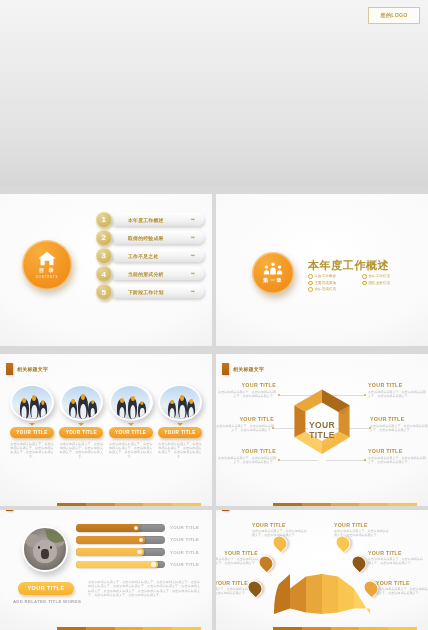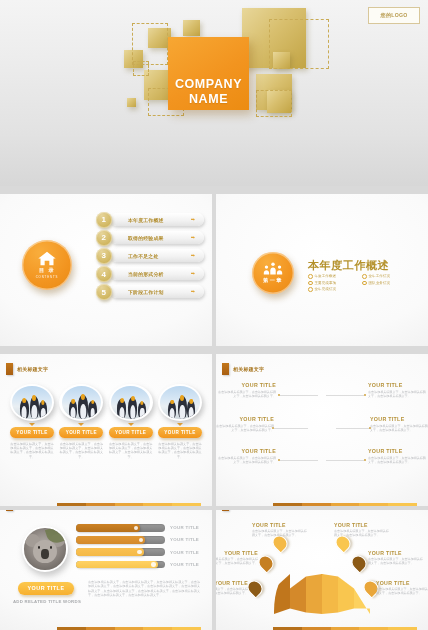--- a/index.html
+++ b/index.html
@@ -211,44 +211,20 @@
 </head>
 <body>
 
 <div class="page">
 
   <div class="slide hero">
     <div class="logo-box">
       <span>您的LOGO</span>
     </div>
 
-    <div class="hero-art">
-
-      <div class="sq gold" style="left:118px;top:0;width:64px;height:60px;"></div>
-      <div class="sq gold" style="left:59px;top:12px;width:17px;height:16px;"></div>
-      <div class="sq gold" style="left:24px;top:20px;width:23px;height:20px;"></div>
-      <div class="sq gold" style="left:0;top:42px;width:19px;height:18px;"></div>
-      <div class="sq gold" style="left:20px;top:62px;width:32px;height:30px;"></div>
-      <div class="sq gold" style="left:149px;top:44px;width:17px;height:17px;"></div>
-      <div class="sq gold" style="left:132px;top:66px;width:36px;height:36px;"></div>
-      <div class="sq gold" style="left:143px;top:82px;width:24px;height:23px;"></div>
-      <div class="sq gold" style="left:3px;top:90px;width:9px;height:9px;"></div>
-
-      <div class="sq dash" style="left:8px;top:15px;width:34px;height:40px;"></div>
-      <div class="sq dash" style="left:9px;top:53px;width:14px;height:13px;"></div>
-      <div class="sq dash" style="left:24px;top:80px;width:34px;height:26px;"></div>
-      <div class="sq dash" style="left:88px;top:86px;width:22px;height:13px;"></div>
-      <div class="sq dash" style="left:145px;top:11px;width:58px;height:48px;"></div>
-      <div class="sq dash" style="left:132px;top:82px;width:34px;height:25px;"></div>
-
-      <div class="sq orange" style="left:44px;top:29px;width:81px;height:73px;">
-        <div class="company-name" style="left:0;right:0;top:40px;white-space:pre-line;">COMPANY
-NAME</div>
-      </div>
-    </div>
 
   </div>
 
   <div class="row row-a">
 
     <div class="half l">
       <div class="emblem" style="left:22px;top:46px;width:50px;height:50px;">
         <svg class="gl" width="20" height="15" viewBox="0 0 24 18" fill="#fff">
           <path d="M12 1 1.6 9.1h2.6V17h5V11.6h5.6V17h5V9.1h2.6L12 1z"></path>
         </svg>
@@ -441,20 +417,38 @@
       <div class="lead" style="left:120px;top:74px;width:34px;"></div>
       <div class="lead" style="left:64px;top:106px;width:38px;"></div>
       <div class="lead" style="left:110px;top:106px;width:38px;"></div>
       <div class="lead-dot" style="left:62px;top:40px;"></div>
       <div class="lead-dot" style="left:148px;top:40px;"></div>
       <div class="lead-dot" style="left:56px;top:73px;"></div>
       <div class="lead-dot" style="left:153px;top:73px;"></div>
       <div class="lead-dot" style="left:62px;top:105px;"></div>
       <div class="lead-dot" style="left:148px;top:105px;"></div>
 
+      <div class="hex-center">
+        <svg width="92" height="92" viewBox="0 0 100 100">
+          <g>
+            <path d="M50 6 L80 23 L74 34 L50 20 Z" fill="#b5701b"></path>
+            <path d="M80 23 L80 58 L68 52 L68 30 Z" fill="#d98f2e"></path>
+            <path d="M80 58 L50 76 L50 62 L68 52 Z" fill="#f4b946"></path>
+            <path d="M50 76 L20 58 L32 52 L50 62 Z" fill="#f9c64f"></path>
+            <path d="M20 58 L20 23 L32 30 L32 52 Z" fill="#c97d20"></path>
+            <path d="M20 23 L50 6 L50 20 L32 30 Z" fill="#e9a63a"></path>
+            <path d="M50 20 L74 34 L68 52 L50 62 L32 52 L32 30 Z" fill="#f7f5f2" opacity="0"></path>
+            <path d="M50 30 L66 39 L66 58 L50 67 L34 58 L34 39 Z" fill="#ffffff" opacity=".06"></path>
+            <path d="M50 6 L80 23 L74 34 L50 20 Z" fill="#000" opacity=".06"></path>
+            <path d="M20 58 L50 76 L50 62 L32 52 Z" fill="#fff" opacity=".12"></path>
+          </g>
+        </svg>
+        <div class="hex-label">YOUR
+TITLE</div>
+      </div>
 
       <div class="hx-item left" style="left:2px;top:28px;">
         <div class="ht">YOUR TITLE</div>
         <div class="hb">点击添加相关标题文字，点击添加相关标题文字，点击添加相关标题文字。</div>
       </div>
       <div class="hx-item left" style="left:0;top:62px;">
         <div class="ht">YOUR TITLE</div>
         <div class="hb">点击添加相关标题文字，点击添加相关标题文字，点击添加相关标题文字。</div>
       </div>
       <div class="hx-item left" style="left:2px;top:94px;">

